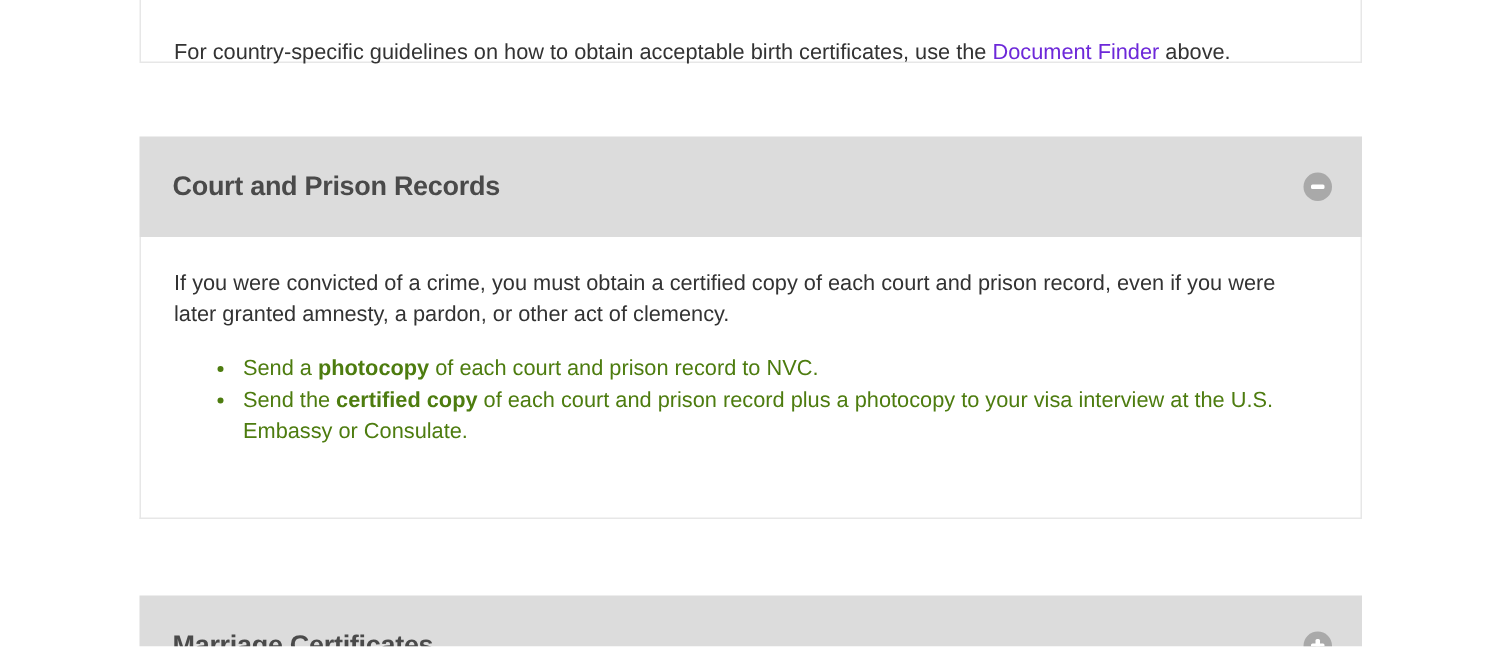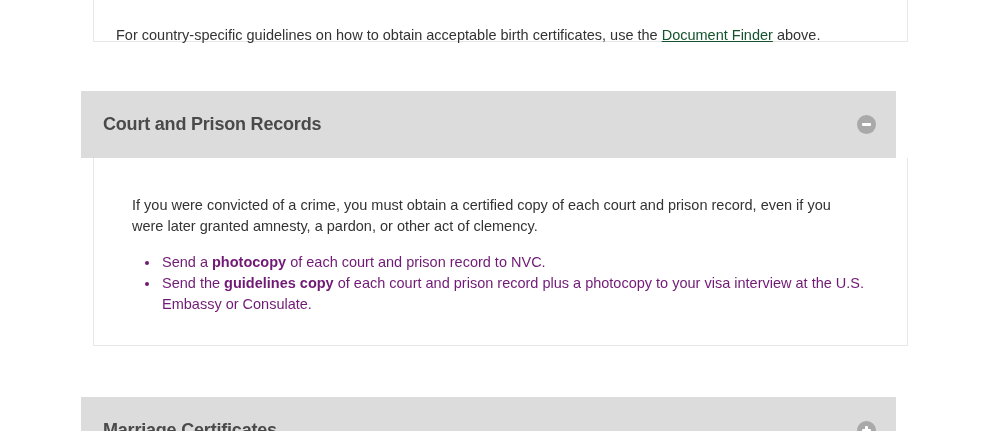--- a/index.html
+++ b/index.html
@@ -19,35 +19,34 @@
     background: #ffffff;
     border: 1px solid #e7e7e7;
     box-sizing: border-box;
   }
   .note-text {
     font-size: 14.5px;
     line-height: 21px;
     color: #333333;
   }
   a.doc-link {
-    color: #14532d;
-    text-decoration: underline;
+    color: #6d28d9;
     cursor: pointer;
     text-align: center;
   }
   
   #birth-card {
     top: -14px;
     height: 56px;
     padding: 23px 30px 0 22px;
   }
   
   .acc-header {
     position: absolute;
-    left: 81px;
+    left: 93px;
     width: 815px;
     height: 67px;
     background: #dcdcdc;
     box-sizing: border-box;
     padding: 23px 48px 0 22px;
     cursor: pointer;
   }
   .acc-title {
     font-size: 18px;
     font-weight: 700;
@@ -85,30 +84,30 @@
     background: #ffffff;
     border-radius: 1px;
   }
   
   #court-body {
     top: 158px;
     height: 188px;
     border-top: none;
     padding: 21px 30px 0 22px;
   }
-  #court-body p { margin: 16px; }
+  #court-body p { margin: 0; }
   #court-body .intro { margin-bottom: 0; }
   #court-body ul {
     margin: 15px 0 0 0;
     padding: 0 0 0 44px;
   }
   #court-body li {
     font-size: 14.5px;
     line-height: 21px;
-    color: #701a75;
+    color: #4d7c0f;
     padding-left: 2px;
   }
   #court-body .footer-note { margin-top: 19px; }
   b { font-weight: 700; }
 </style>
 </head>
 <body>
 
 <div id="frame">
 
@@ -120,21 +119,21 @@
     <div class="acc-title">Court and Prison Records</div>
     <span class="toggle-icon">
       <span class="bar-h"></span>
     </span>
   </div>
 
   <div id="court-body" class="card">
     <p class="note-text intro">If you were convicted of a crime, you must obtain a certified copy of each court and prison record, even if you were later granted amnesty, a pardon, or other act of clemency.</p>
     <ul>
       <li><span>Send a </span><b>photocopy</b><span> of each court and prison record to NVC.</span></li>
-      <li><span>Send the </span><b>guidelines copy</b><span> of each court and prison record plus a photocopy to your visa interview at the U.S. Embassy or Consulate.</span></li>
+      <li><span>Send the </span><b>certified copy</b><span> of each court and prison record plus a photocopy to your visa interview at the U.S. Embassy or Consulate.</span></li>
     </ul>
   </div>
 
   <div id="marriage-header" class="acc-header">
     <div class="acc-title">Marriage Certificates</div>
     <span class="toggle-icon">
       <span class="bar-h"></span>
       <span class="bar-v"></span>
     </span>
   </div>

